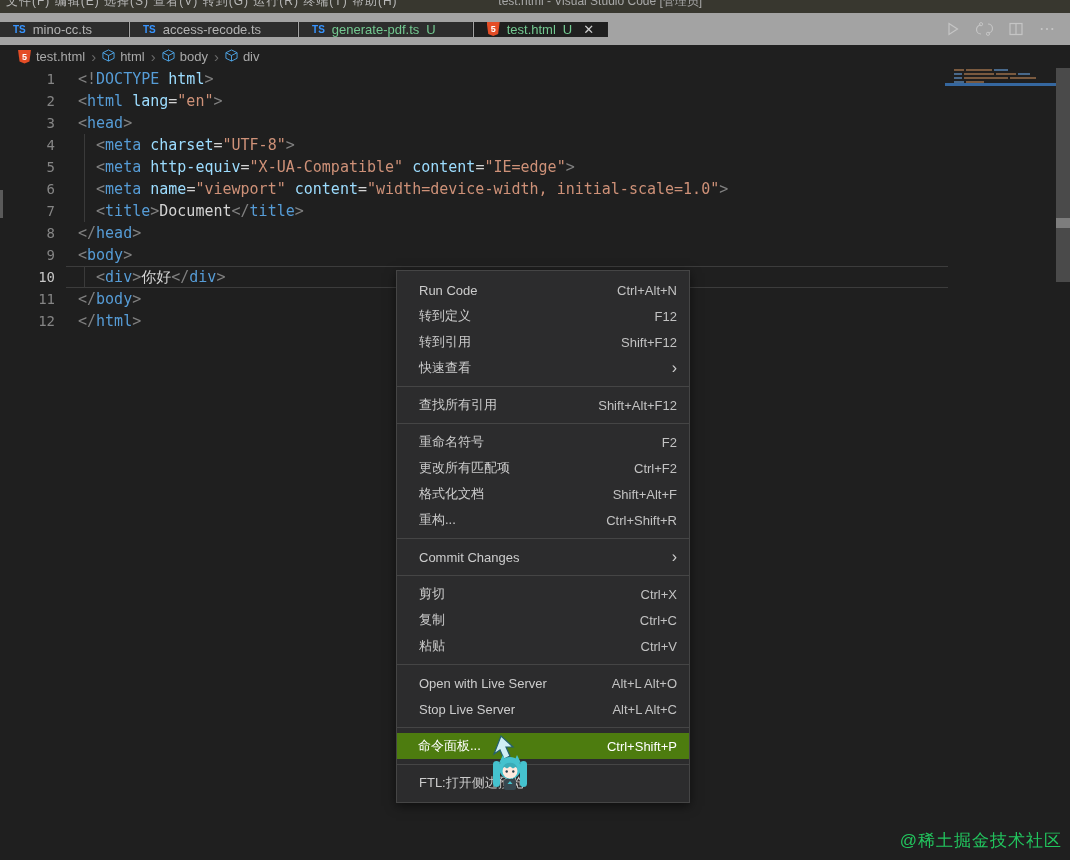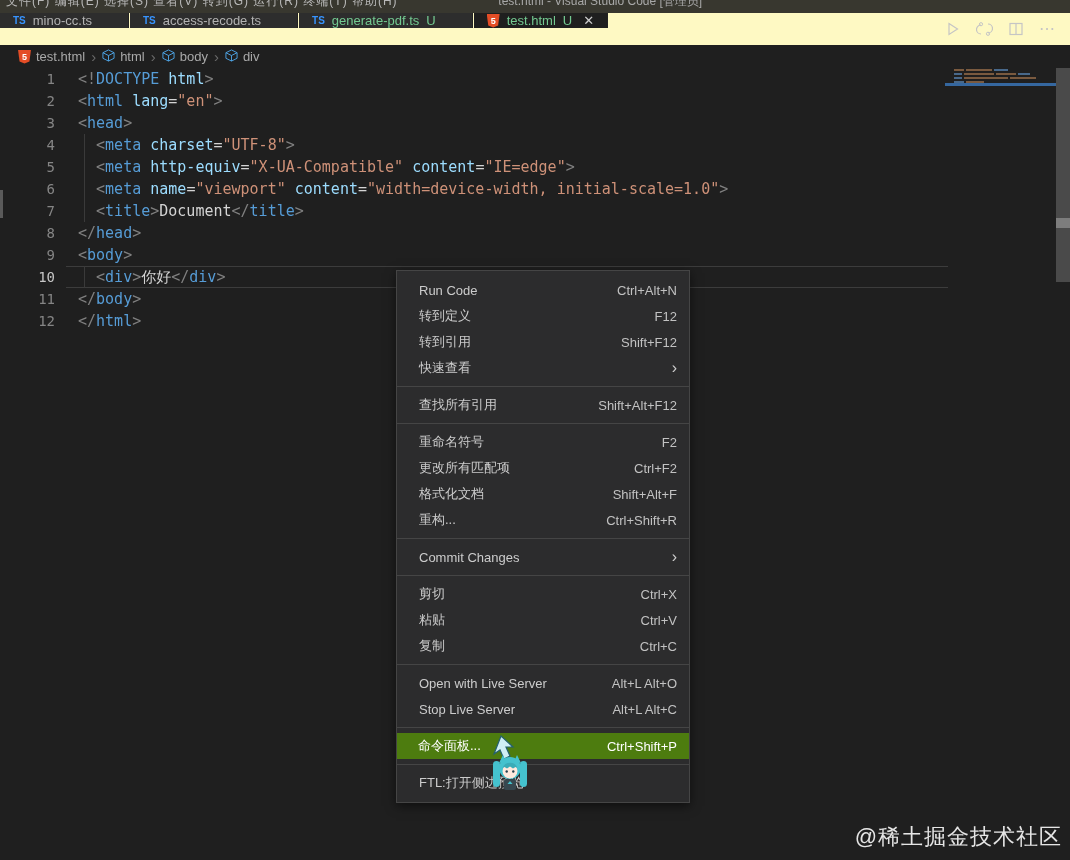--- a/index.html
+++ b/index.html
@@ -6,21 +6,21 @@
   html,body { background:#1f1f1f; }
   #app {
     position:relative; width:1070px; height:856px; overflow:hidden;
     background:#1f1f1f; font-family:"Liberation Sans", sans-serif; color:#ccc;
   }
   
   .titlebar { position:absolute; left:0; top:0; width:1070px; height:13px; background:#38372f; overflow:hidden; }
   .titlebar .menufrag { position:absolute; left:6px; top:-7px; font-size:12px; color:#b9b9b9; white-space:nowrap; letter-spacing:1px; }
   .titlebar .titlefrag { position:absolute; left:50%; transform:translateX(-18%); top:-7px; font-size:12px; color:#a8a8a8; white-space:nowrap; }
   
-  .tabbar { position:absolute; left:0; top:13px; width:1070px; height:32px; background:#fef9c3; display:flex; align-items:flex-start; }
+  .tabbar { position:absolute; left:0; top:13px; width:1070px; height:32px; background:#a3a3a3; display:flex; align-items:center; }
   .tab { display:flex; align-items:center; gap:7px; padding:0 13px; font-size:13px;
          background:#2d2d2d; color:#b3b3b3; border-right:1px solid #222; margin-right:1px; }
   .tab .ghost { width:16px; }
   .tab.active { background:#1f1f1f; }
   .tab .mod, .tab.green-label .lbl { color:#73c991; }
   .ticon.ts { color:#3794ff; font-weight:bold; font-size:10px; font-family:"Liberation Sans",sans-serif; }
   .ticon.html5 { width:13px; height:14px; background:#e44d26; color:#fff; font-size:9px; font-weight:bold;
     display:flex; align-items:center; justify-content:center;
     clip-path:polygon(0 0,100% 0,88% 86%,50% 100%,12% 86%); }
   .tab .close { color:#cfcfcf; font-size:13px; margin-left:4px; }
@@ -55,21 +55,21 @@
   .menu-item { height:26px; display:flex; align-items:center; padding:0 12px 0 22px; color:#cccccc; }
   .menu-item .mlabel { flex:1; white-space:nowrap; }
   .menu-item .mshort { color:#c2c2c2; white-space:nowrap; }
   .menu-item .marrow { color:#cccccc; font-size:16px; line-height:10px; }
   .menu-item.highlight { background:#4d7c0f; color:#ffffff;padding-left:21px; }
   .menu-item.highlight .mshort { color:#ffffff; }
   .menu-sep { height:1px; background:#454545; margin:5px 0; }
   
   .miku-cursor { position:absolute; left:487px; top:735px; z-index:9; }
   
-  .watermark { position:absolute; right:8px; bottom:4px; font-size:22px; color:#e5e5e5; letter-spacing:1px; }
+  .watermark { position:absolute; right:8px; bottom:4px; font-size:17px; color:#22c55e; letter-spacing:1px; }
 </style>
 </head>
 <body>
 
 <div id="app">
 
   <div class="titlebar">
     <span class="menufrag">文件(F)  编辑(E)  选择(S)  查看(V)  转到(G)  运行(R)  终端(T)  帮助(H)</span>
     <span class="titlefrag">test.html - Visual Studio Code [管理员]</span>
   </div>
@@ -234,26 +234,26 @@
       <div class="menu-item">
         <span class="mlabel">Commit Changes</span>
         <span class="marrow">›</span>
       </div>
       <div class="menu-sep"></div>
       <div class="menu-item">
         <span class="mlabel">剪切</span>
         <span class="mshort">Ctrl+X</span>
       </div>
       <div class="menu-item">
+        <span class="mlabel">复制</span>
+        <span class="mshort">Ctrl+C</span>
+      </div>
+      <div class="menu-item">
         <span class="mlabel">粘贴</span>
         <span class="mshort">Ctrl+V</span>
-      </div>
-      <div class="menu-item">
-        <span class="mlabel">复制</span>
-        <span class="mshort">Ctrl+C</span>
       </div>
       <div class="menu-sep"></div>
       <div class="menu-item">
         <span class="mlabel">Open with Live Server</span>
         <span class="mshort">Alt+L Alt+O</span>
       </div>
       <div class="menu-item">
         <span class="mlabel">Stop Live Server</span>
         <span class="mshort">Alt+L Alt+C</span>
       </div>

